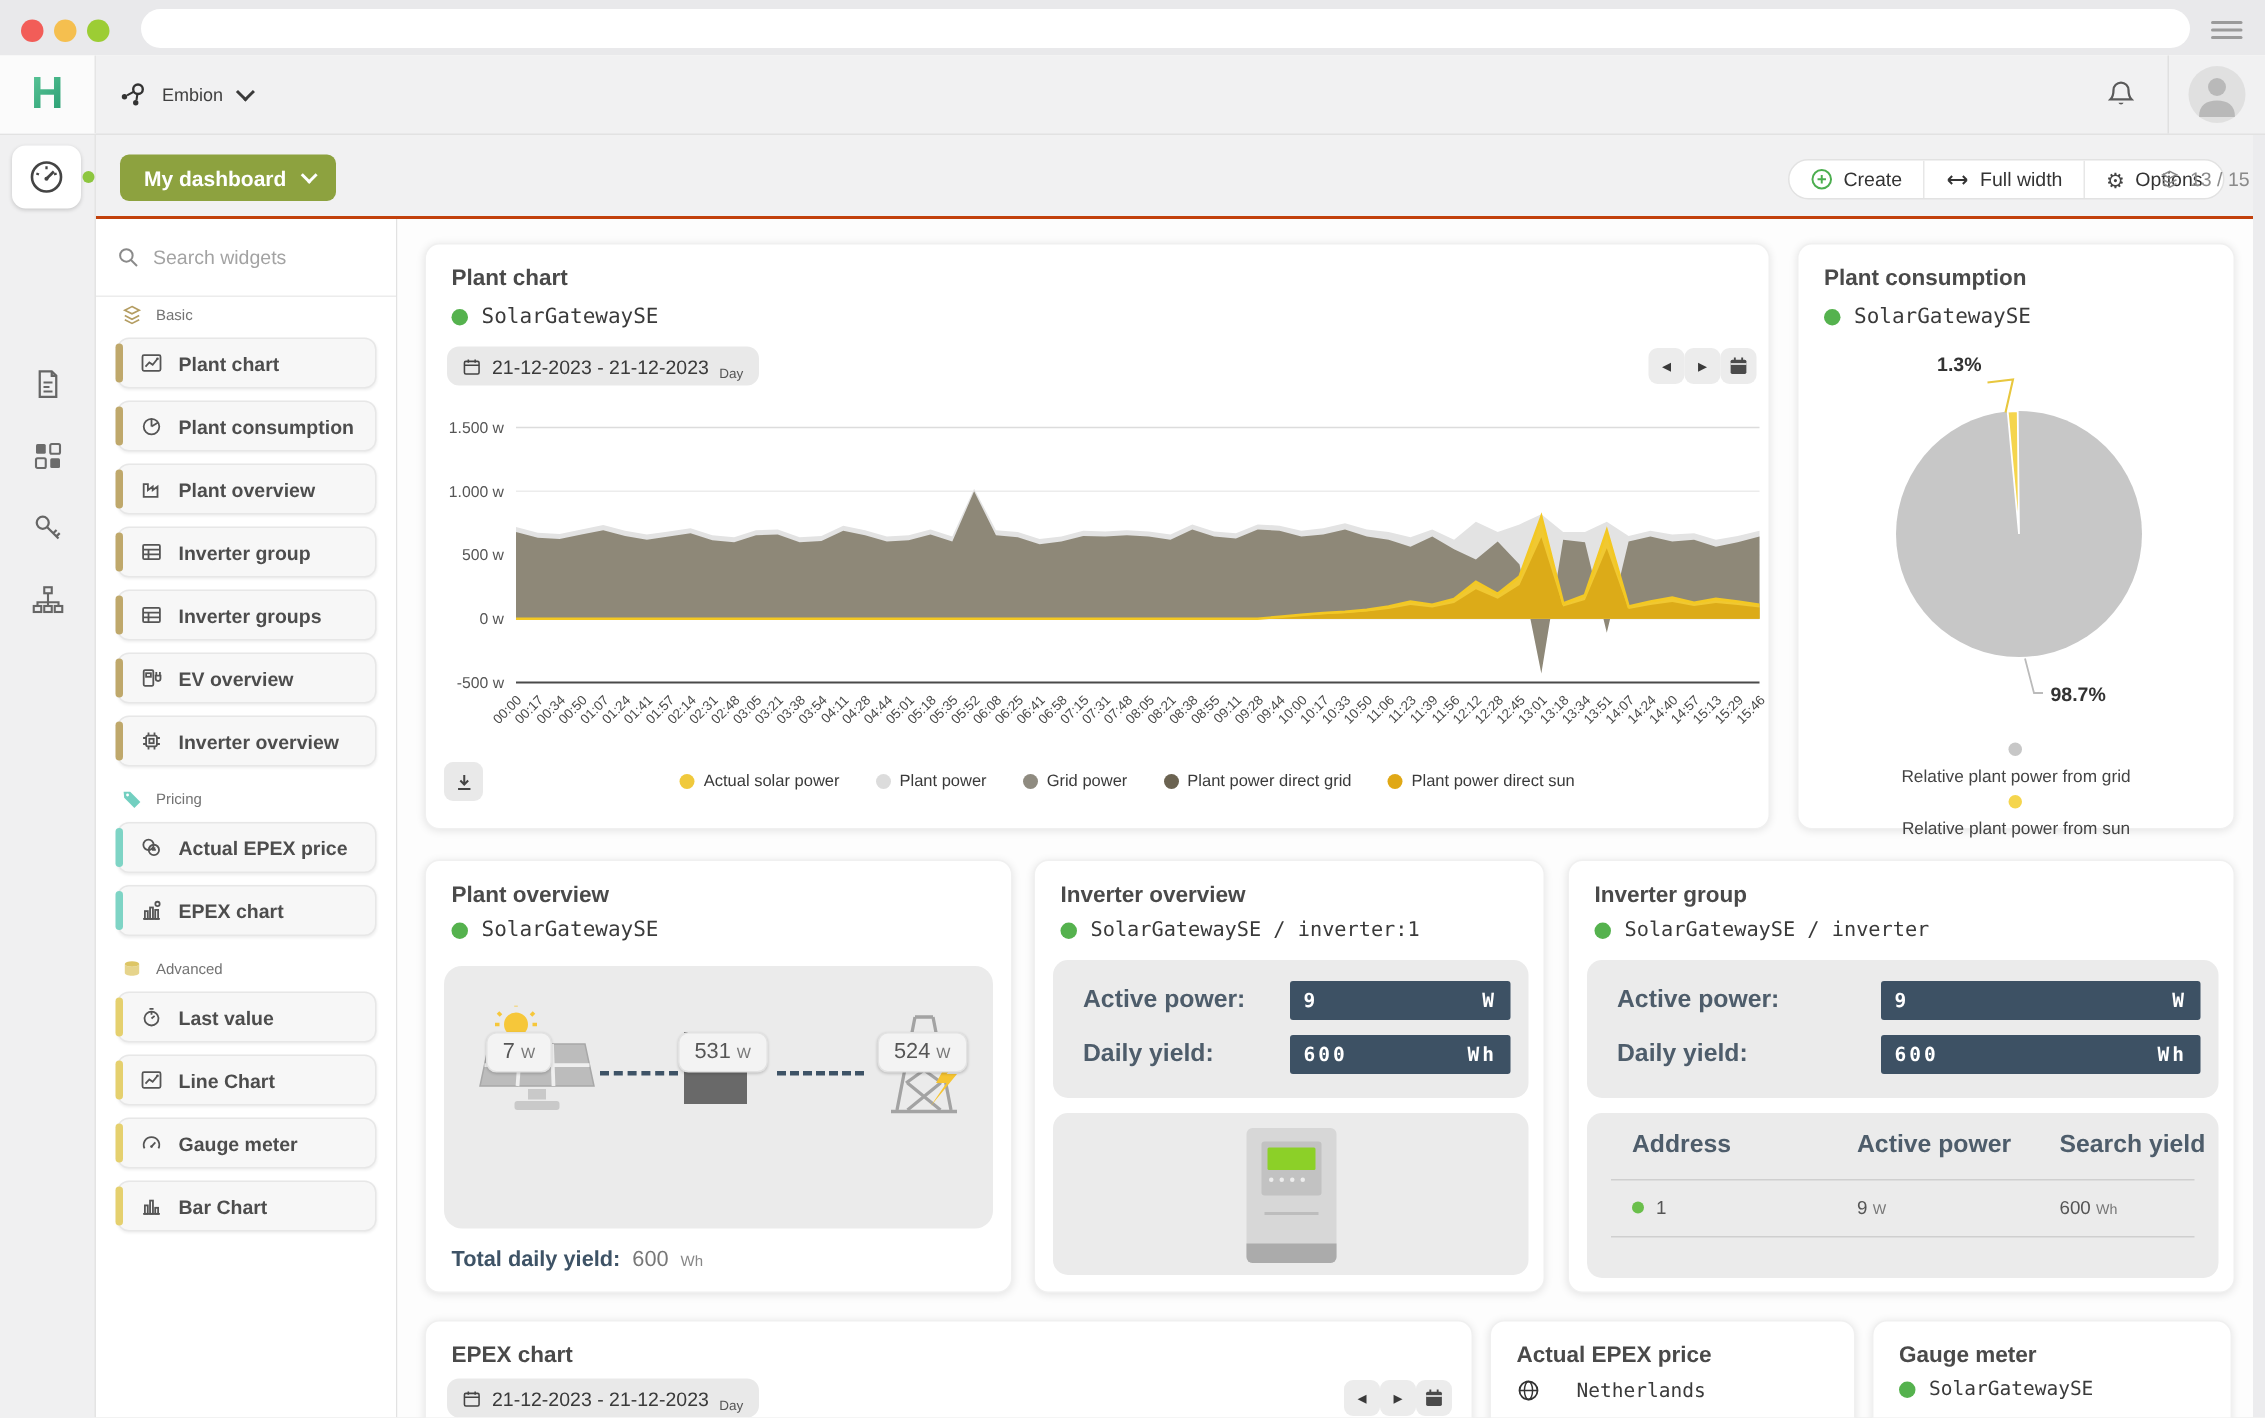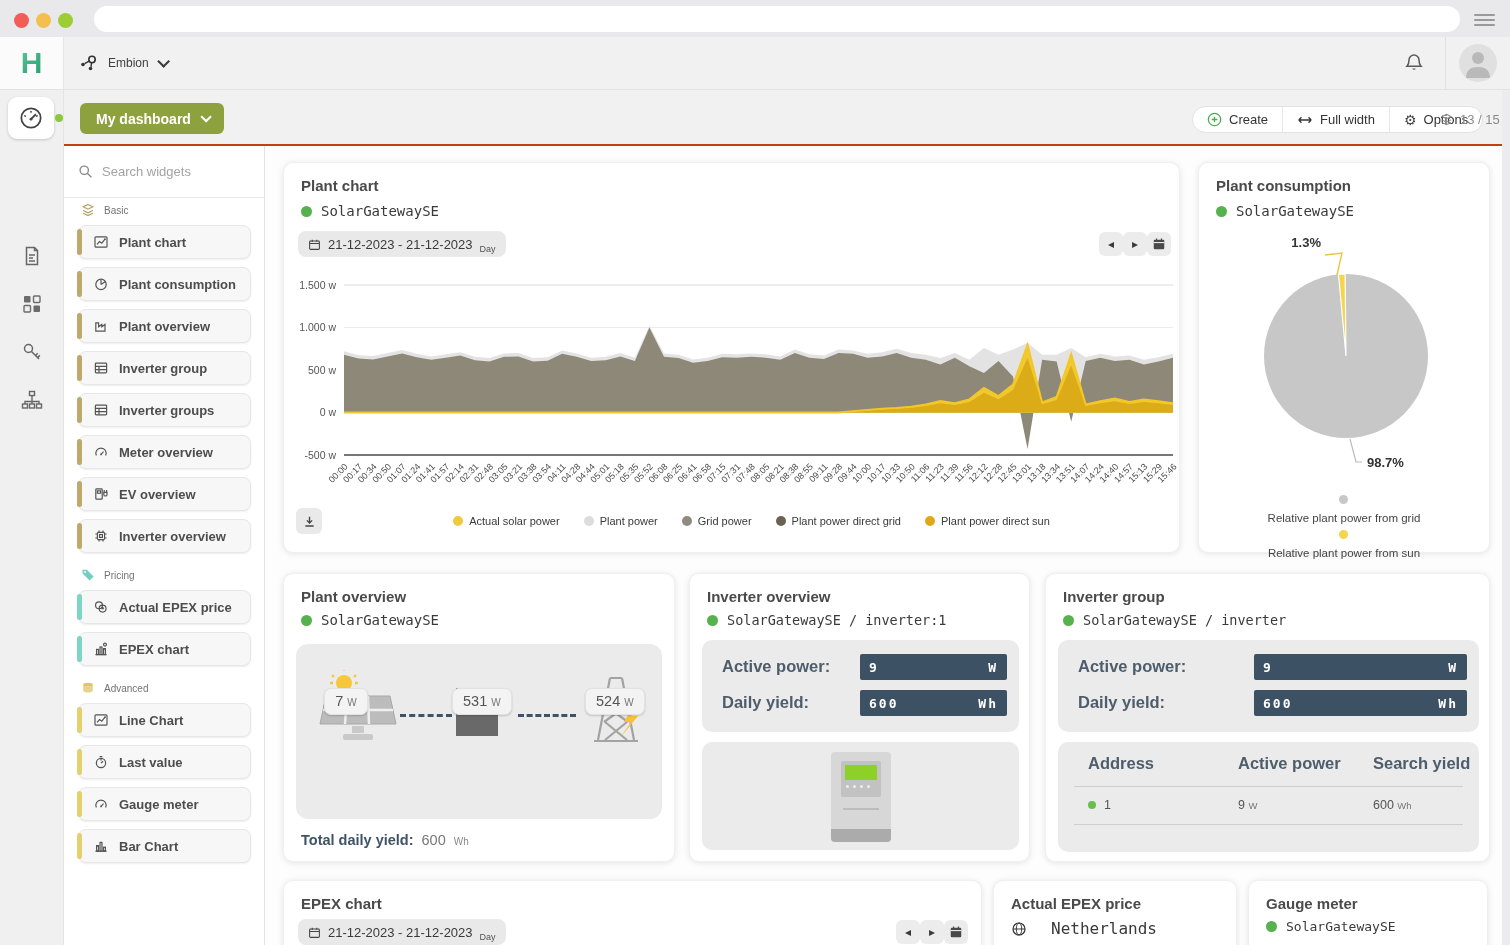--- a/index.html
+++ b/index.html
@@ -294,31 +294,20 @@
               <rect x="3" y="4" width="14" height="12" rx="1" fill="none" stroke="#555" stroke-width="1.5"></rect>
               <path d="M3,8 h14 M3,12 h14 M7.5,8 v8" fill="none" stroke="#555" stroke-width="1.5"></path>
             </svg>
           </span>
           <span class="wlabel">Inverter groups</span>
         </div>
         <div class="witem">
           <span class="accent" style="background:#bfa86b;"></span>
           <span>
             <svg width="16" height="16" viewBox="0 0 20 20">
-              <path d="M4.2,14.5 a6.5,6.5 0 1 1 11.6,0" fill="none" stroke="#555" stroke-width="1.5"></path>
-              <path d="M10,13 L13.2,9.5" fill="none" stroke="#555" stroke-width="1.5"></path>
-              <circle cx="10" cy="13" r="1.1" fill="#555"></circle>
-            </svg>
-          </span>
-          <span class="wlabel">Meter overview</span>
-        </div>
-        <div class="witem">
-          <span class="accent" style="background:#bfa86b;"></span>
-          <span>
-            <svg width="16" height="16" viewBox="0 0 20 20">
               <rect x="3.5" y="3.5" width="8" height="13" rx="1" fill="none" stroke="#555" stroke-width="1.5"></rect>
               <rect x="5.5" y="6" width="4" height="3" fill="none" stroke="#555" stroke-width="1.5"></rect>
               <path d="M14,5 v3 M17,5 v3 M13.5,8 h4 v2.5 a2,2 0 0 1 -4,0 z" fill="none" stroke="#555" stroke-width="1.5"></path>
             </svg>
           </span>
           <span class="wlabel">EV overview</span>
         </div>
         <div class="witem">
           <span class="accent" style="background:#bfa86b;"></span>
           <span>
@@ -369,36 +358,36 @@
               <ellipse cx="10" cy="5.8" rx="6" ry="2.3" fill="#ddc565"></ellipse>
               <path d="M4,5.8 v7.6 c0,1.3 2.7,2.3 6,2.3 s6,-1 6,-2.3 V5.8 c0,1.3 -2.7,2.3 -6,2.3 s-6,-1 -6,-2.3 z" fill="#ddc565" opacity="0.75"></path>
             </svg>
           </span>
           <span>Advanced</span>
         </div>
         <div class="witem">
           <span class="accent" style="background:#e5d06e;"></span>
           <span>
             <svg width="16" height="16" viewBox="0 0 20 20">
+              <circle cx="10" cy="11.3" r="5.8" fill="none" stroke="#555" stroke-width="1.5"></circle>
+              <path d="M8.3,3.2 h3.4 M10,5.5 v2.7 M10,11.3 l2.6,-2.2" fill="none" stroke="#555" stroke-width="1.5"></path>
+            </svg>
+          </span>
+          <span class="wlabel">Last value</span>
+        </div>
+        <div class="witem">
+          <span class="accent" style="background:#e5d06e;"></span>
+          <span>
+            <svg width="16" height="16" viewBox="0 0 20 20">
               <rect x="2.5" y="3.5" width="15" height="13" rx="1.2" fill="none" stroke="#555" stroke-width="1.5"></rect>
               <polyline points="5,13 8.2,9.5 11,11.5 15,6.5" fill="none" stroke="#555" stroke-width="1.5"></polyline>
               <circle cx="15" cy="6.5" r="1.1" fill="#555"></circle>
             </svg>
           </span>
           <span class="wlabel">Line Chart</span>
-        </div>
-        <div class="witem">
-          <span class="accent" style="background:#e5d06e;"></span>
-          <span>
-            <svg width="16" height="16" viewBox="0 0 20 20">
-              <circle cx="10" cy="11.3" r="5.8" fill="none" stroke="#555" stroke-width="1.5"></circle>
-              <path d="M8.3,3.2 h3.4 M10,5.5 v2.7 M10,11.3 l2.6,-2.2" fill="none" stroke="#555" stroke-width="1.5"></path>
-            </svg>
-          </span>
-          <span class="wlabel">Last value</span>
         </div>
         <div class="witem">
           <span class="accent" style="background:#e5d06e;"></span>
           <span>
             <svg width="16" height="16" viewBox="0 0 20 20">
               <path d="M4.2,14.5 a6.5,6.5 0 1 1 11.6,0" fill="none" stroke="#555" stroke-width="1.5"></path>
               <path d="M10,13 L13.2,9.5" fill="none" stroke="#555" stroke-width="1.5"></path>
               <circle cx="10" cy="13" r="1.1" fill="#555"></circle>
             </svg>
           </span>
@@ -828,21 +817,21 @@
   </div>
 
   <div class="card" style="left:993px;top:880px;width:244px;height:140px;">
     <div class="card-title">Actual EPEX price</div>
     <div class="dev-row" style="top:38px;gap:8px;">
       <svg width="16" height="16" viewBox="0 0 20 20">
           <circle cx="10" cy="10" r="7.5" fill="none" stroke="#333" stroke-width="1.5"></circle>
           <ellipse cx="10" cy="10" rx="3.4" ry="7.5" fill="none" stroke="#333" stroke-width="1.2"></ellipse>
           <path d="M2.5,10 h15" stroke="#333" stroke-width="1.2"></path>
         </svg>
-      <span class="mono" style="font-size:16px;padding-left:16px;">Netherlands</span>
+      <span class="mono" style="font-size:13px;padding-left:16px;">Netherlands</span>
     </div>
   </div>
 
   <div class="card" style="left:1248px;top:880px;width:240px;height:140px;">
     <div class="card-title">Gauge meter</div>
     <div class="dev-row" style="top:38px;">
       <span class="gdot"></span>
       <span class="mono" style="font-size:13px;">SolarGatewaySE</span>
     </div>
   </div>

